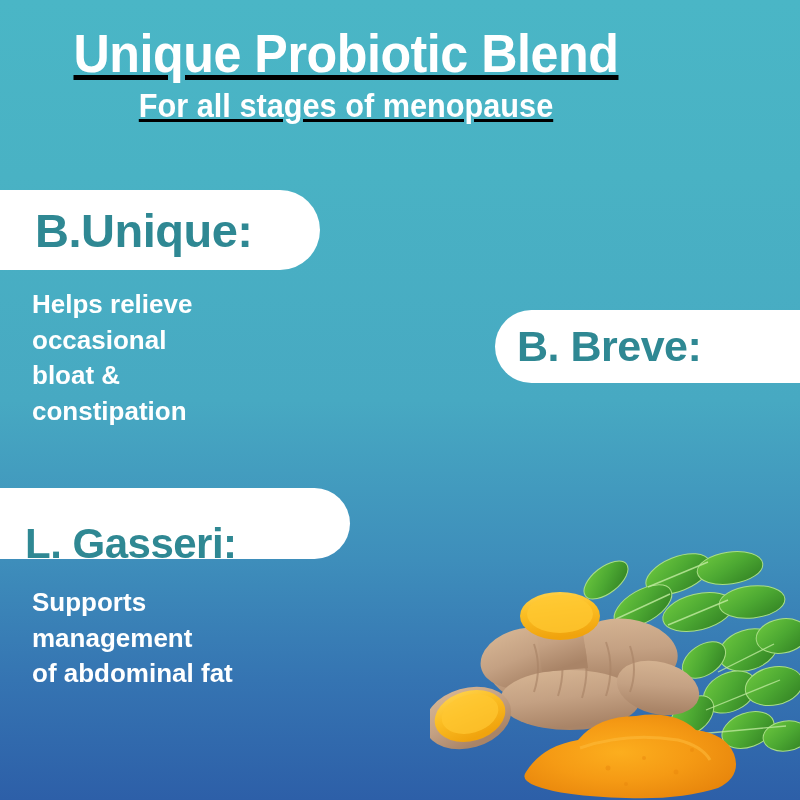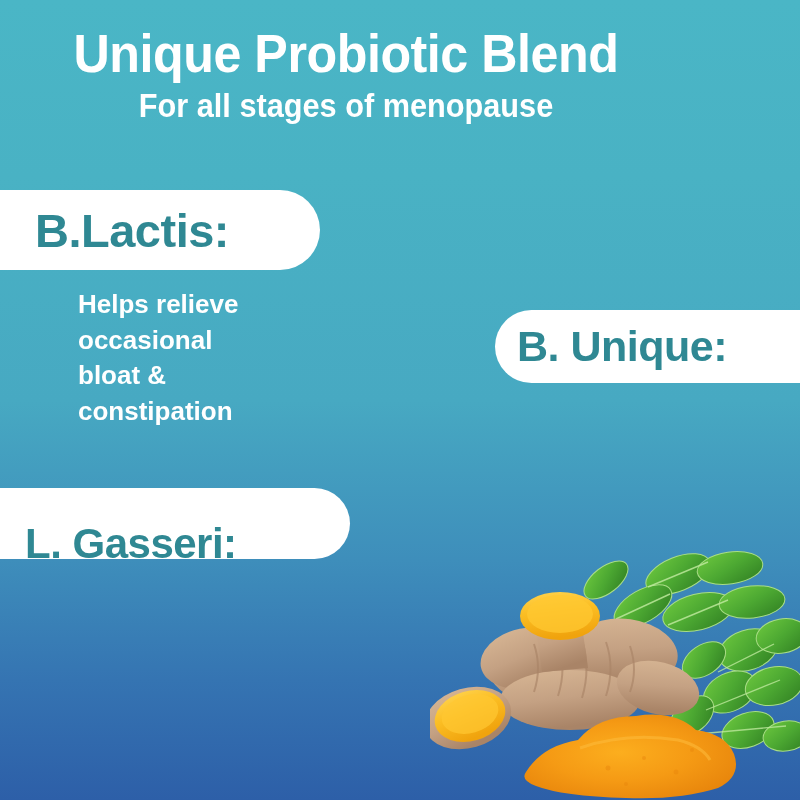--- a/index.html
+++ b/index.html
@@ -26,20 +26,21 @@
   }
 
   
   .header {
     position: absolute;
     top: 24px;
     left: 0;
     width: 692px;
     text-align: center;
     z-index: 5;
+    text-decoration: underline;
   }
   .headline {
     font-size: 54px;
     font-weight: bold;
     color: #ffffff;
     letter-spacing: -0.5px;
     line-height: 1.08;
     transform: scaleX(0.93);
     white-space: nowrap;
   }
@@ -99,21 +100,20 @@
 
   
   .body-copy {
     position: absolute;
     color: #ffffff;
     font-weight: bold;
     font-size: 26px;
     line-height: 1.37;
     z-index: 6;
     white-space: pre-line;
-    margin-left: 46px;
   }
   .copy-breve   { left: 32px;  top: 287px; width: 300px; }
   .copy-lactis  { left: 518px; top: 412px; width: 275px; }
   .copy-gasseri { left: 32px;  top: 585px; width: 330px; }
 
   
   .artwork {
     position: absolute;
     left: 430px;
     top: 540px;
@@ -127,34 +127,37 @@
 <body>
 
 <div id="poster">
 
   <div class="header">
     <div class="headline">Unique Probiotic Blend</div>
     <div class="subhead">For all stages of menopause</div>
   </div>
 
   <div class="pill pill-breve">
-    <span class="pill-label">B.Lactis:</span>
+    <span class="pill-label">B.Unique:</span>
   </div>
   <div class="body-copy copy-breve">Helps relieve
 occasional
 bloat &amp;
 constipation</div>
 
   <div class="pill pill-lactis">
-    <span class="pill-label">B. Unique:</span>
+    <span class="pill-label">B. Breve:</span>
   </div>
 
   <div class="pill pill-gasseri">
     <span class="pill-label">L. Gasseri:</span>
   </div>
+  <div class="body-copy copy-gasseri">Supports
+management
+of abdominal fat</div>
 
   <div class="artwork">
     <svg viewBox="0 0 370 260" xmlns="http://www.w3.org/2000/svg">
       <defs>
         <radialGradient id="powderGrad" cx="45%" cy="45%" r="62%">
           <stop offset="0%" stop-color="#fcae1e"></stop>
           <stop offset="55%" stop-color="#f59a14"></stop>
           <stop offset="100%" stop-color="#e8860c"></stop>
         </radialGradient>
         <linearGradient id="rhizGrad" x1="0" y1="0" x2="0.3" y2="1">

